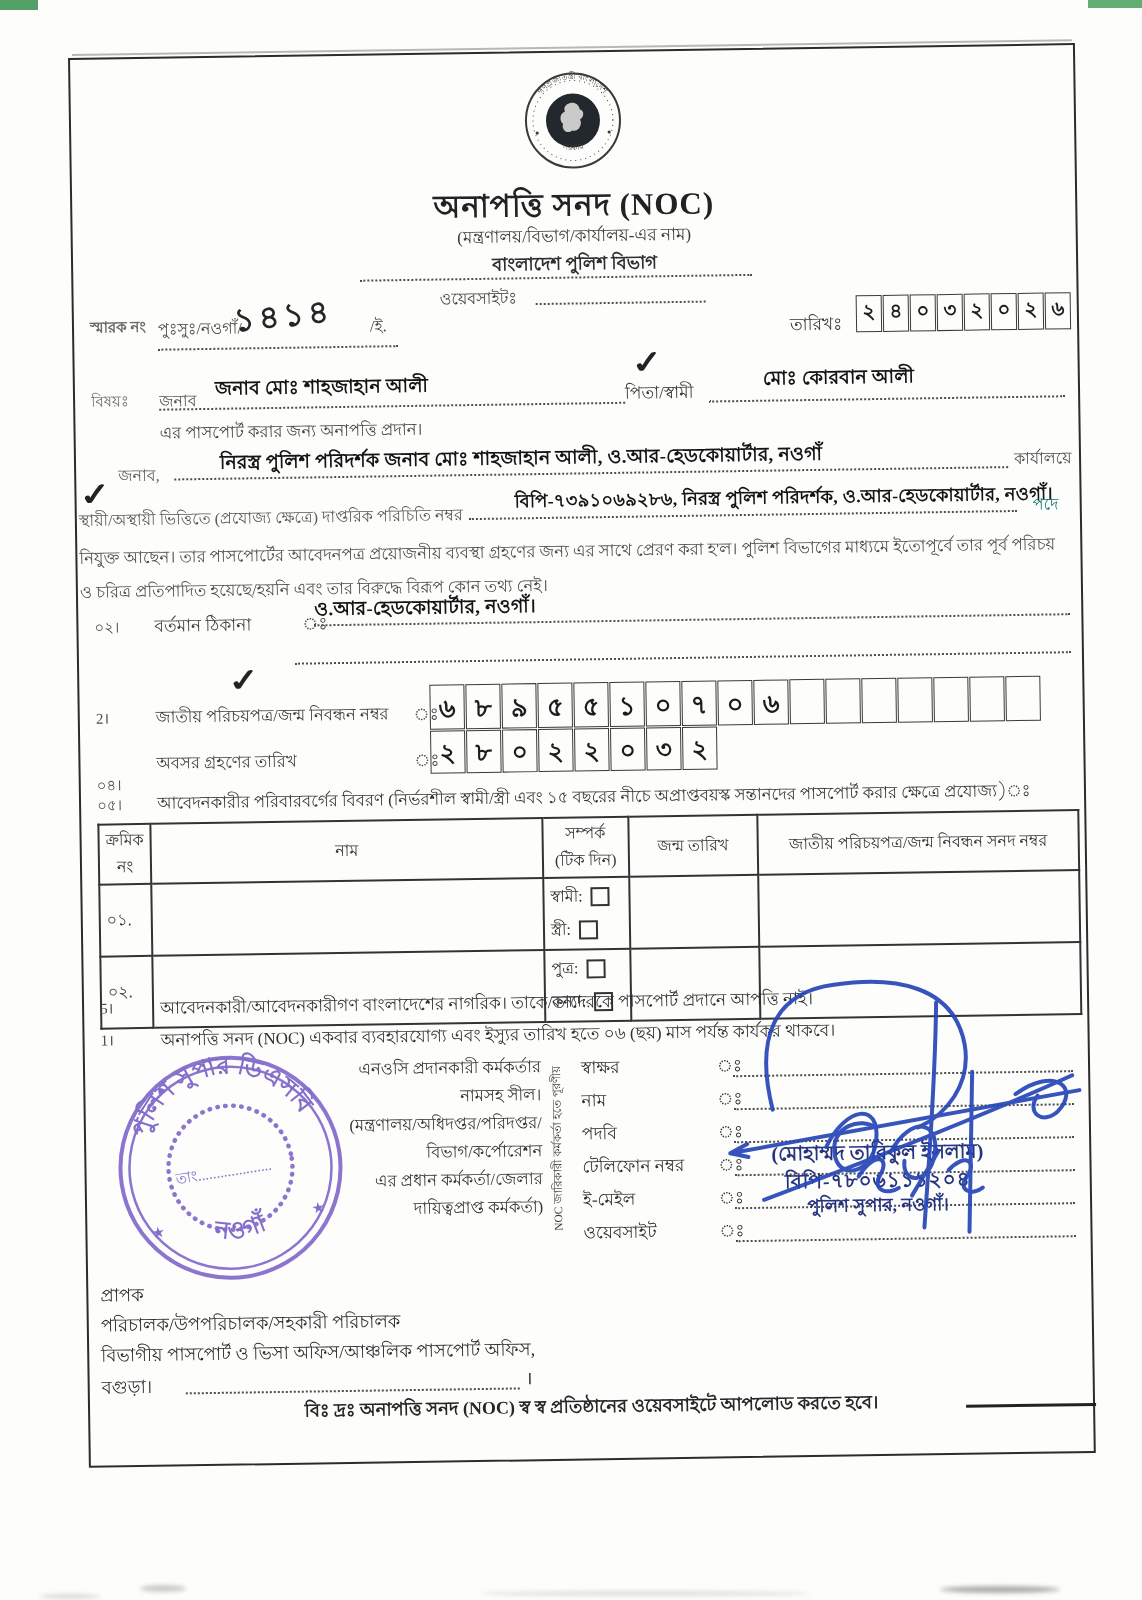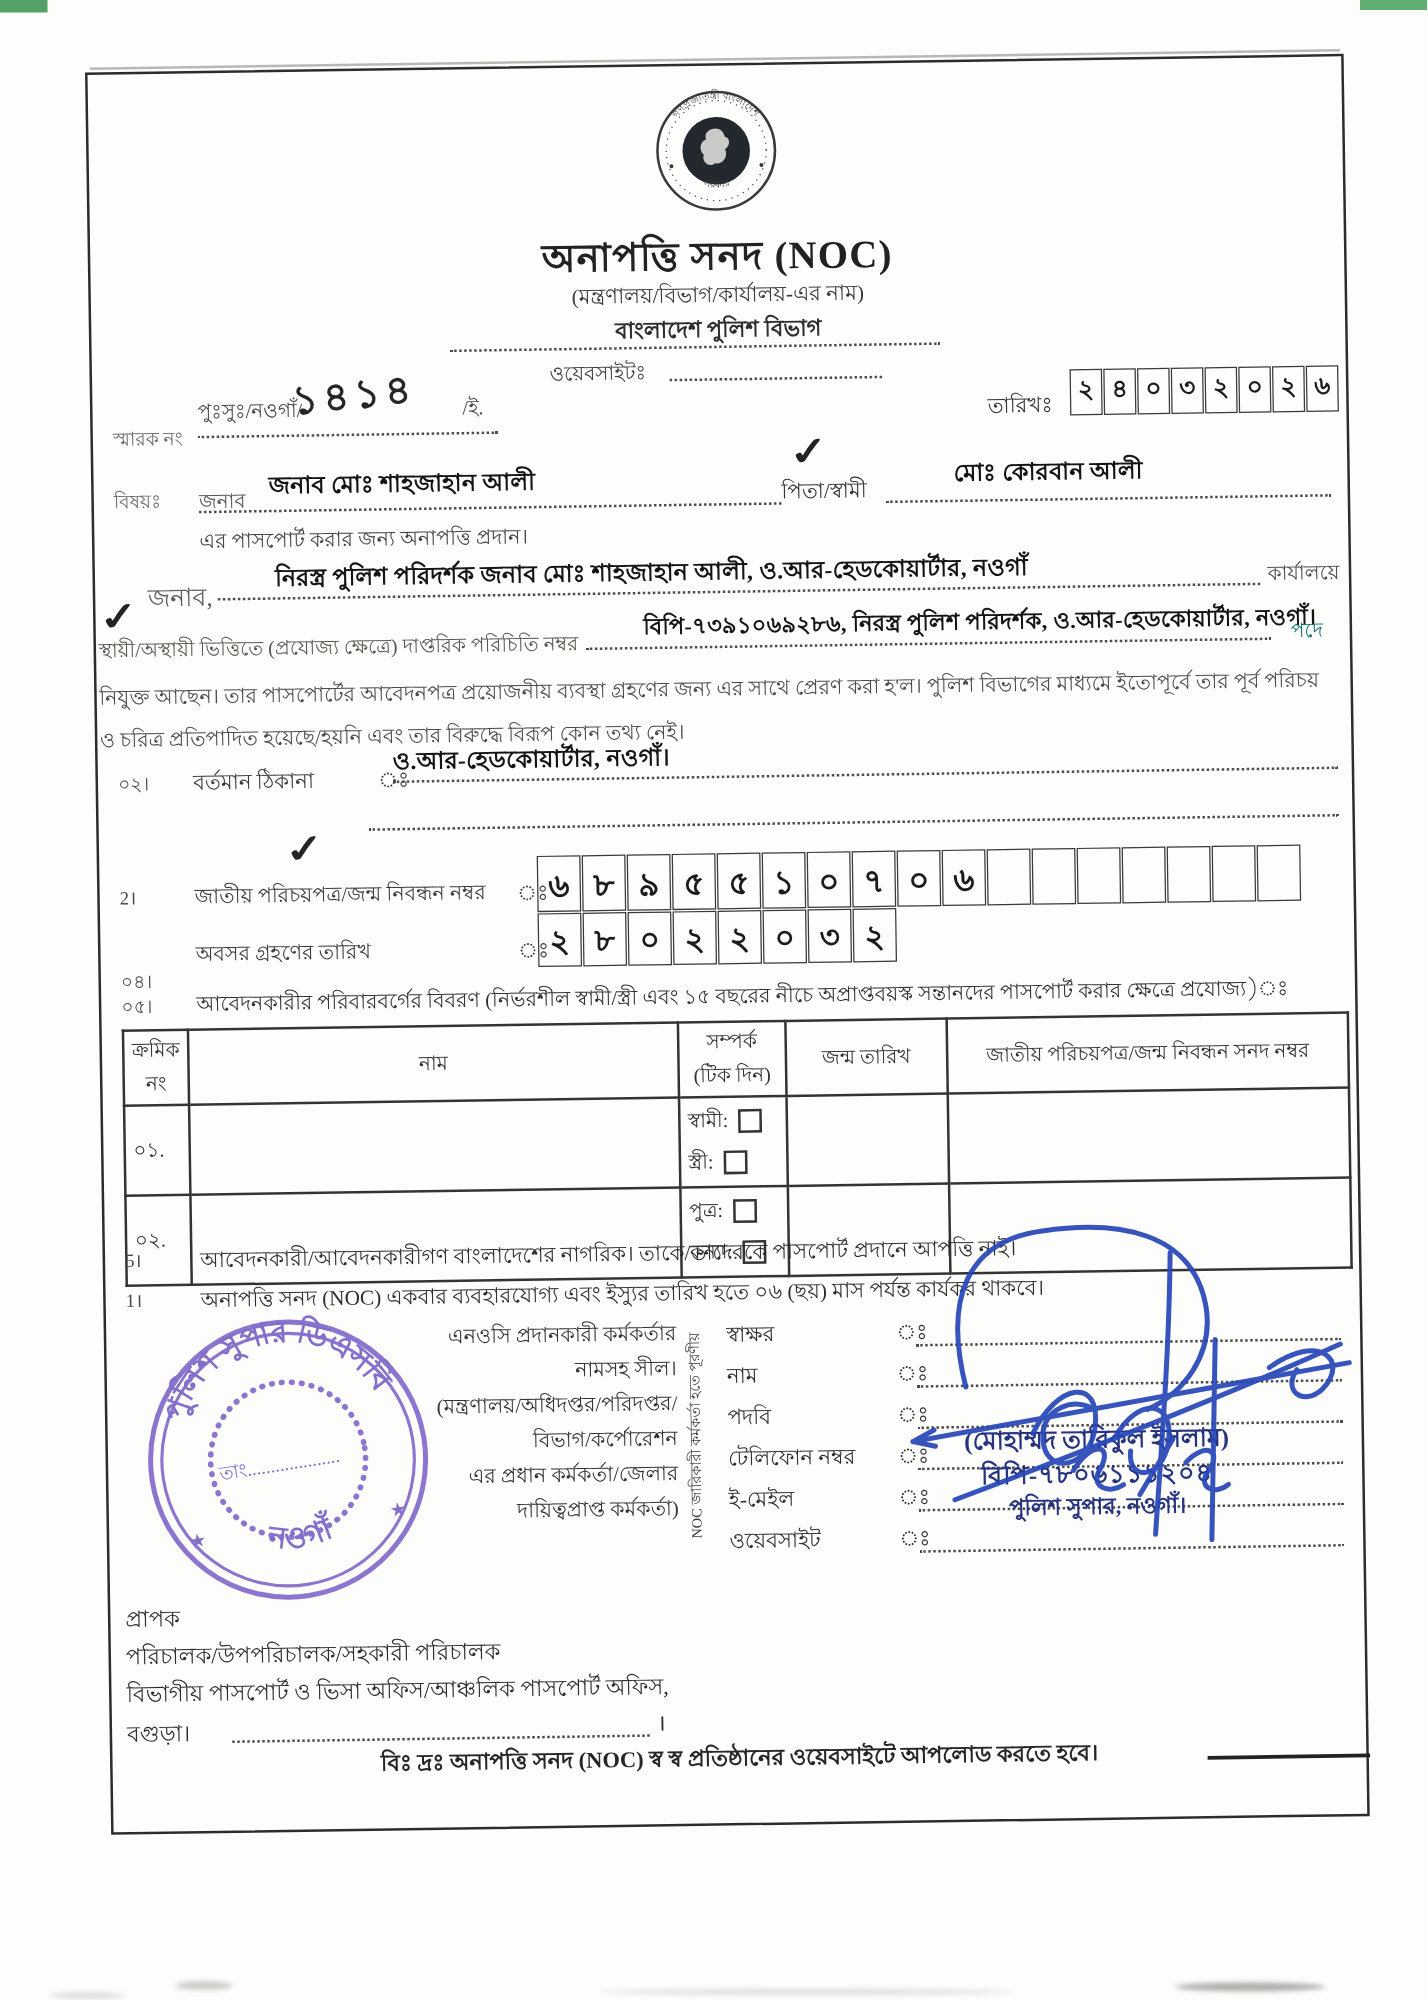--- a/index.html
+++ b/index.html
@@ -30,21 +30,21 @@
   .seal-wrap { left:452px; top:18px; width:100px; height:100px; }
 
   .doc-title { left:0; top:128px; width:100%; text-align:center; font-size:31px; font-weight:700; color:#222; letter-spacing:1px; }
   .doc-subtitle { left:0; top:170px; width:100%; text-align:center; font-size:17px; color:#3a3a3a; }
   .doc-dept { left:0; top:197px; width:100%; text-align:center; font-size:18px; font-weight:700; color:#2e2e2e; }
   .dept-dots { left:287px; top:224px; width:392px; }
   .website-row { left:366px; top:232px; font-size:16px; color:#3f3f3f; }
   .website-dots { left:462px; top:250px; width:170px; }
 
   
-  .memo-label { left:16px; top:280px; font-size:15px; }
+  .memo-label { left:16px; top:256px; font-size:15px;font-weight:bold; }
   .memo-prefix { left:84px; top:258px; font-size:16px; color:#474747; }
   .memo-dots { left:84px; top:290px; width:240px; }
   .memo-number { left:160px; top:234px; font-size:32px; font-weight:700; color:#262626; transform:rotate(-5deg); letter-spacing:4px; }
   .memo-suffix { left:296px; top:258px; font-size:16px; color:#474747; }
   .date-label { left:716px; top:262px; font-size:17px; color:#333; }
   .date-boxes { left:782px; top:247px; }
   .date-boxes .cell-box { width:26px; height:37px; font-size:20px; }
 
   .cell-box { display:inline-block; border:1.8px solid #3a3a3a; margin-right:1px; text-align:center;
     font-weight:700; color:#1c1c1c; vertical-align:top; background:transparent; }
@@ -54,21 +54,21 @@
   .subj-janab { left:84px; top:330px; font-size:16px; color:#555; }
   .subj-name { left:140px; top:316px; }
   .subj-dots1 { left:84px; top:350px; width:466px; }
   .subj-check { left:560px; top:296px; }
   .subj-fh { left:550px; top:328px; font-size:17px; color:#333; }
   .subj-dots2 { left:634px; top:350px; width:356px; }
   .subj-father { left:688px; top:314px; }
   .subj-line2 { left:84px; top:362px; font-size:16.5px; color:#444; }
 
   
-  .off-janab { left:42px; top:404px; font-size:20px; color:#5e5e5a; }
+  .off-janab { left:42px; top:404px; font-size:16px; color:#5e5e5a; }
   .off-value { left:144px; top:390px; font-size:19px; }
   .off-dots { left:98px; top:420px; width:834px; }
   .off-suffix { left:938px; top:400px; font-size:16px; color:#4a4a4a; }
 
   .basis-check { left:6px; top:420px; }
   .basis-label { left:2px; top:448px; font-size:16px; color:#585852; }
   .basis-value { left:438px; top:434px; font-size:18px; }
   .basis-dots { left:392px; top:464px; width:548px; }
   .basis-suffix { left:956px; top:446px; font-size:16px; color:#0f766e; }
 

